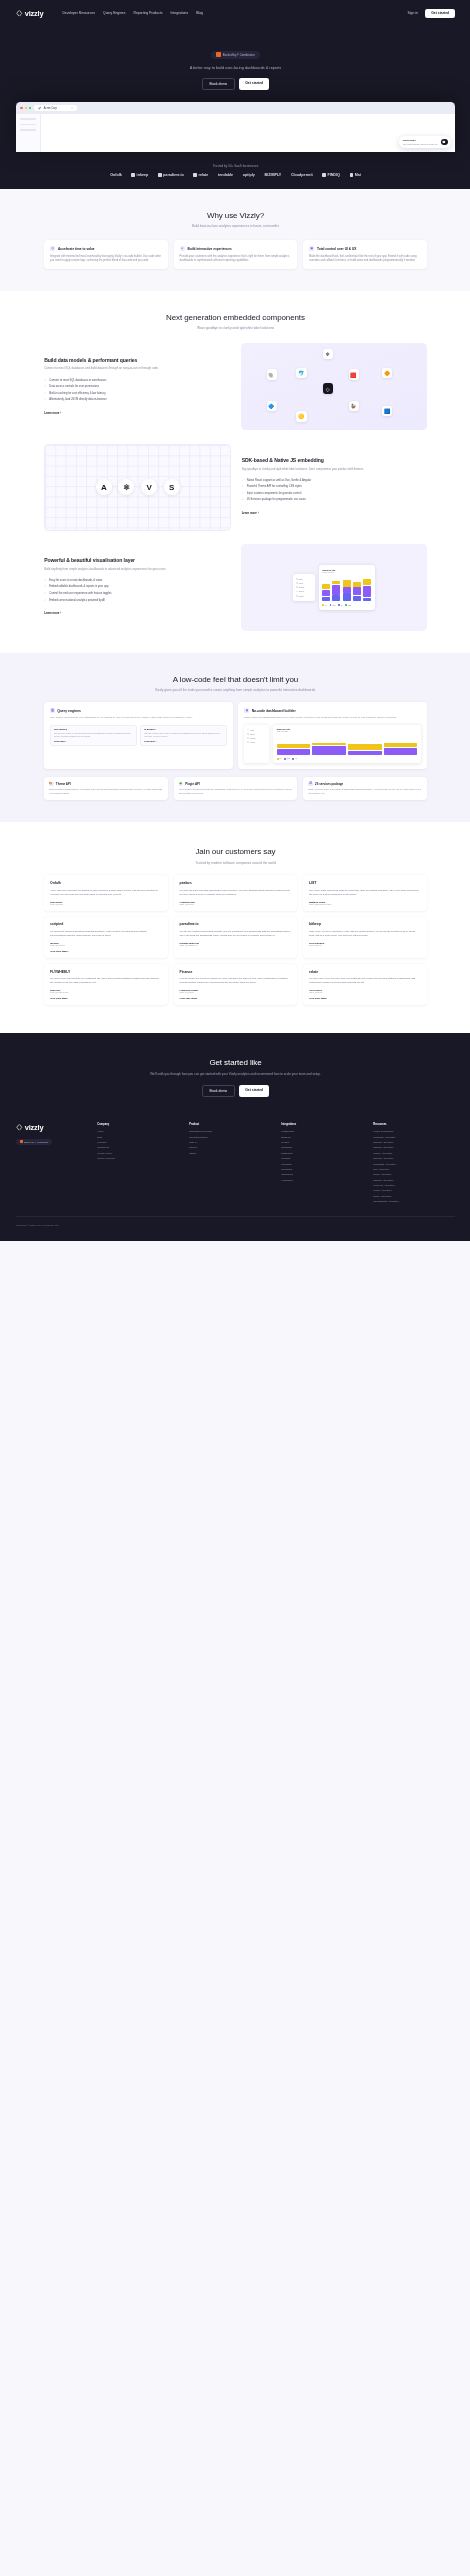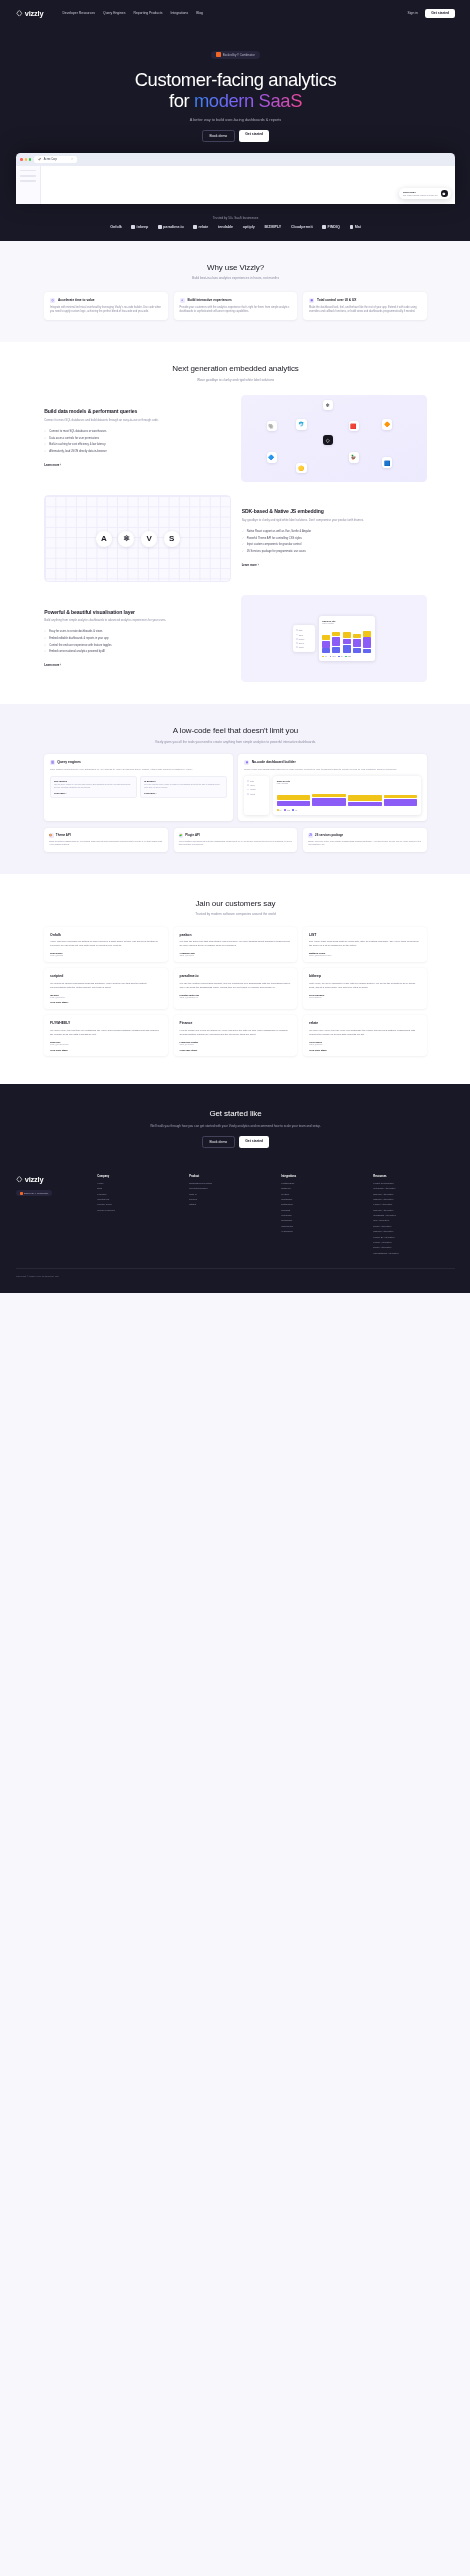--- a/index.html
+++ b/index.html
@@ -161,24 +161,20 @@
       <span class="signin">Sign in</span>
       <span class="btn-w">Get started</span>
     </div>
   </nav>
 
   <div class="hero">
     <div class="yc">
       <i></i>
       <span>Backed by Y Combinator</span>
     </div>
-    <h1 class="hero-h">
-      <span>Customer-facing analytics</span><br>
-      <span>for </span><span class="grad">modern SaaS</span>
-    </h1>
     <div class="hero-sub">A better way to build user-facing dashboards &amp; reports</div>
     <div class="hero-btns">
       <span class="btn-o">Book demo</span>
       <span class="btn-w">Get started</span>
     </div>
   </div>
 
   <div class="browser">
     <div class="bbar">
       <div class="dots">
@@ -263,21 +259,21 @@
           <span>Total control over UI &amp; UX</span>
         </div>
         <p>Make the dashboard look, feel, and behave like the rest of your app. Extend it with code using overrides and callback functions, or build views and dashboards programmatically if needed.</p>
       </div>
     </div>
   </div>
 </div>
 
 <div class="sec" style="background:#fff">
   <div class="wrap">
-    <h2>Next generation embedded analytics</h2>
+    <h2>Next generation embedded components</h2>
     <div class="sec-sub">Wave goodbye to clunky and rigid white label solutions</div>
 
     <div class="fblock rev">
       <div class="fvis v-purple">
         <div class="nodes">
           <div class="node" style="left:44%;top:6%">❄</div>
           <div class="node" style="left:14%;top:30%">🐘</div>
           <div class="node" style="left:30%;top:28%">🐬</div>
           <div class="node" style="left:58%;top:30%">🟥</div>
           <div class="node" style="left:76%;top:28%">🔶</div>

